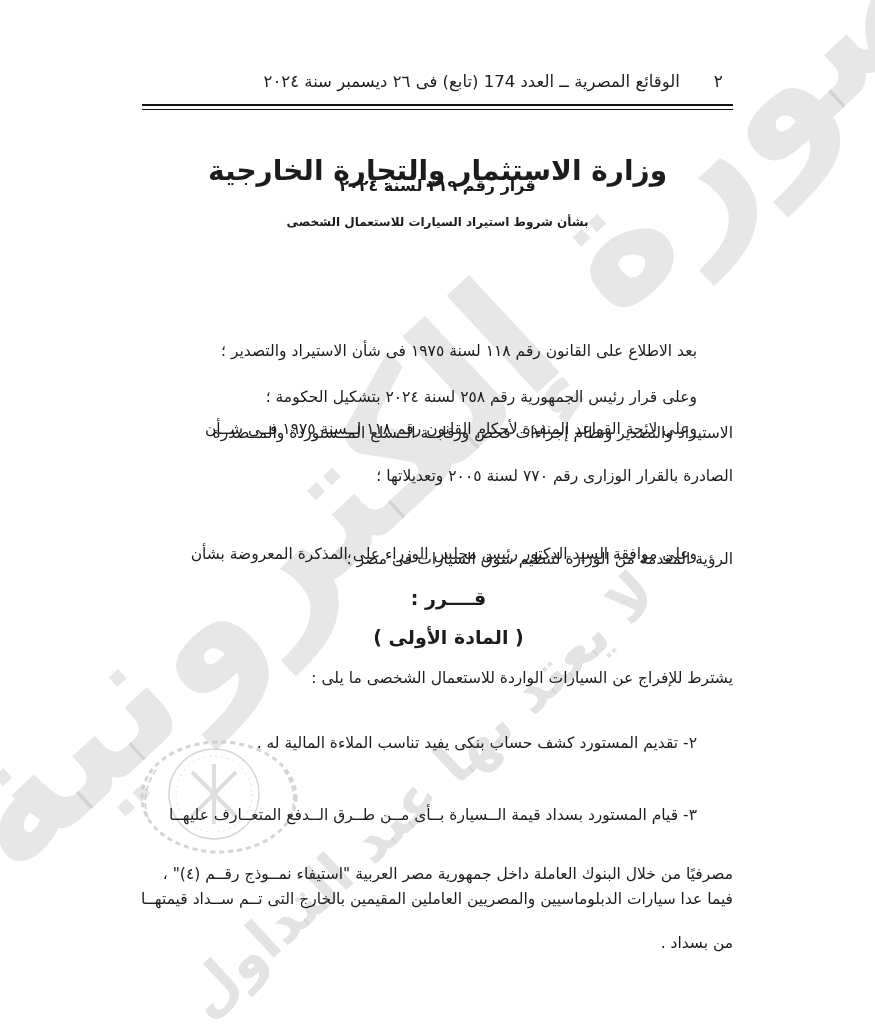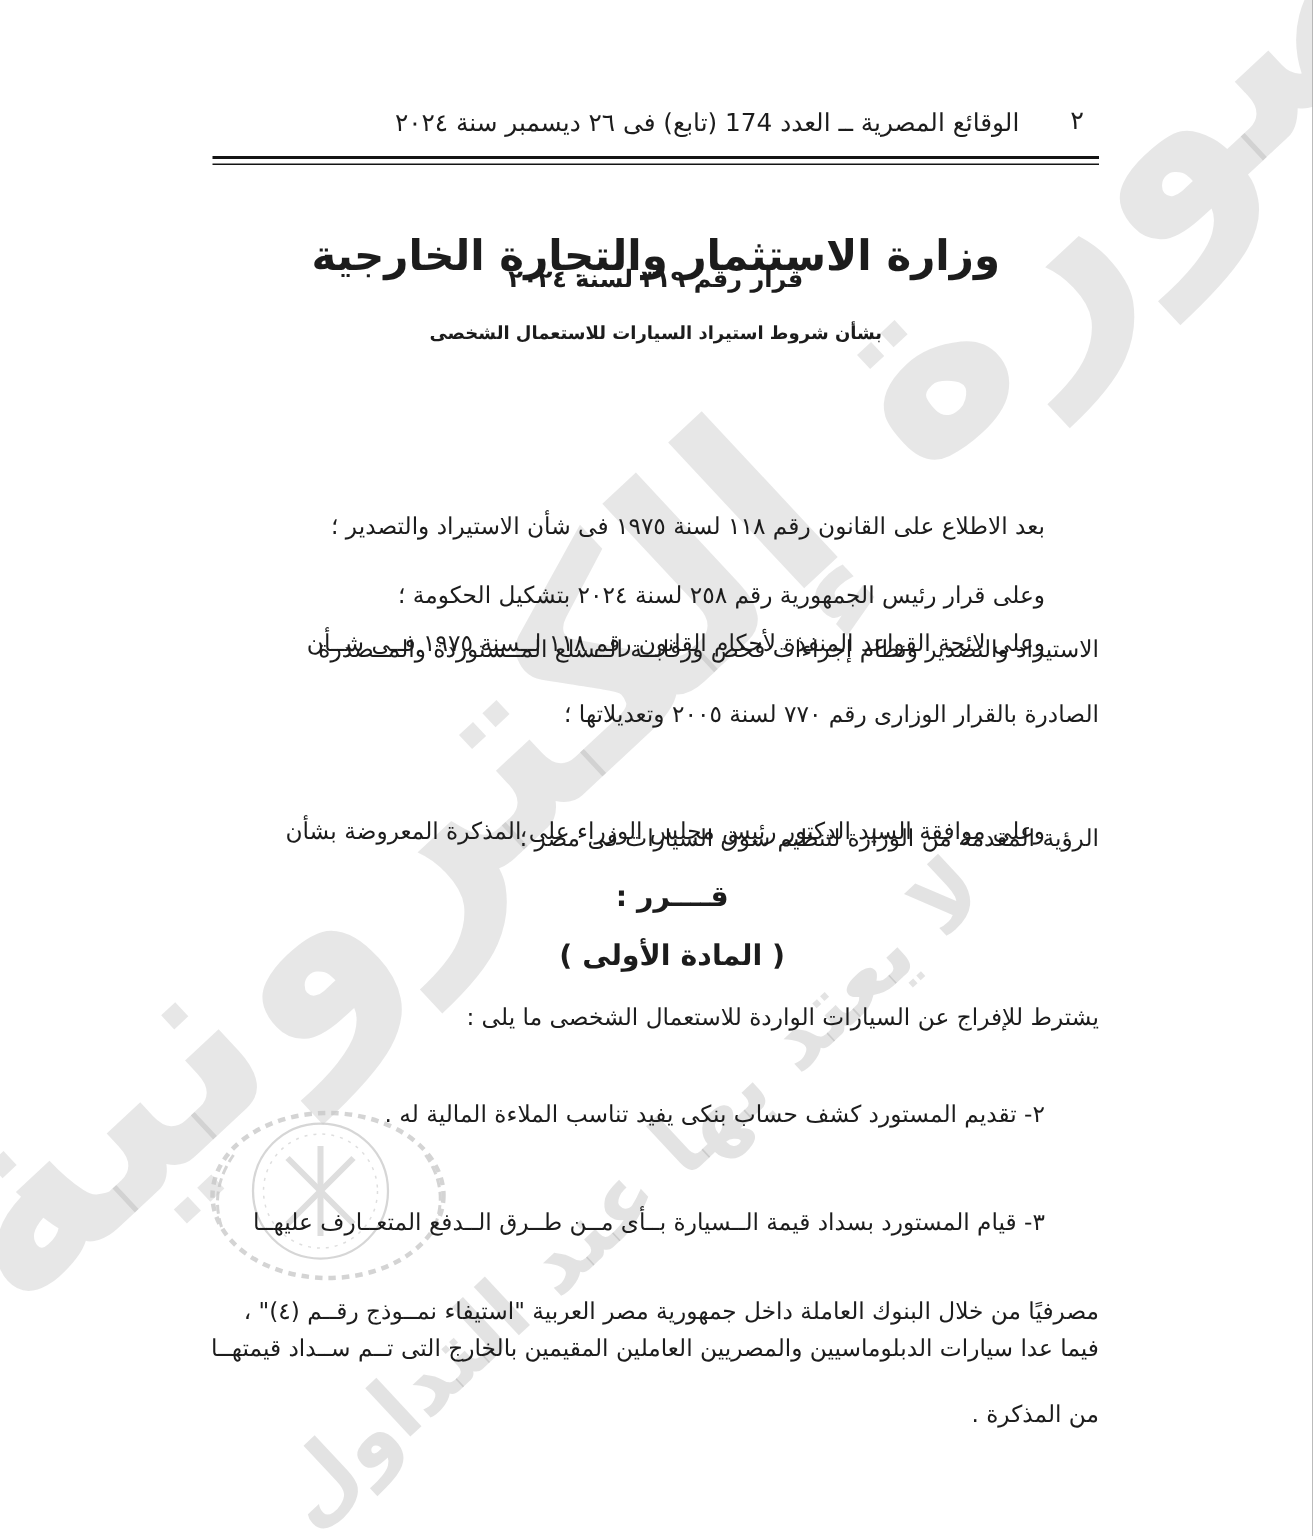--- a/index.html
+++ b/index.html
@@ -108,16 +108,16 @@
       <div class="line plain" style="top: 463px;">الصادرة بالقرار الوزارى رقم ٧٧٠ لسنة ٢٠٠٥ وتعديلاتها ؛</div>
       <div class="line indent" style="top: 501px;">وعلى موافقة السيد الدكتور رئيس مجلس الوزراء على المذكرة المعروضة بشأن</div>
       <div class="line plain" style="top: 546px;">الرؤية المقدمة من الوزارة لتنظيم سوق السيارات فى مصر ؛</div>
       <div class="line center" style="top: 585px;">قــــرر :</div>
       <div class="line center" style="top: 624px;">( المادة الأولى )</div>
       <div class="line underline" style="top: 665px;">يشترط للإفراج عن السيارات الواردة للاستعمال الشخصى ما يلى :</div>
       <div class="line item" style="top: 730px;">٢- تقديم المستورد كشف حساب بنكى يفيد تناسب الملاءة المالية له .</div>
       <div class="line item" style="top: 802px;">٣- قيام المستورد بسداد قيمة الــسيارة بــأى مــن طــرق الــدفع المتعــارف عليهــا</div>
       <div class="line plain" style="top: 849px; margin-top: 12px;">مصرفيًا من خلال البنوك العاملة داخل جمهورية مصر العربية "استيفاء نمــوذج رقــم (٤)" ،</div>
       <div class="line plain" style="top: 886px;">فيما عدا سيارات الدبلوماسيين والمصريين العاملين المقيمين بالخارج التى تــم ســداد قيمتهــا</div>
-      <div class="line plain" style="top: 930px;">من المذكرة .</div>
+      <div class="line plain" style="top: 930px;">من بسداد .</div>
     </div>
 
 </div>
 
 </body></html>

